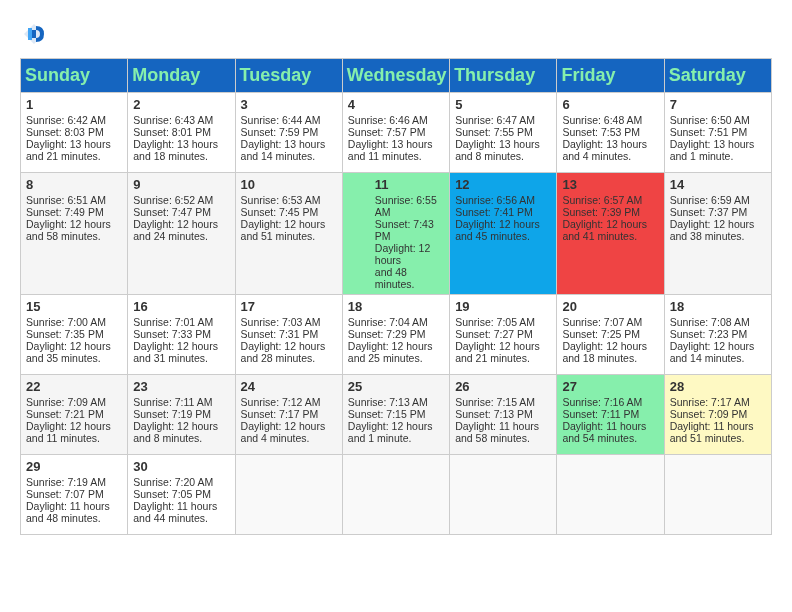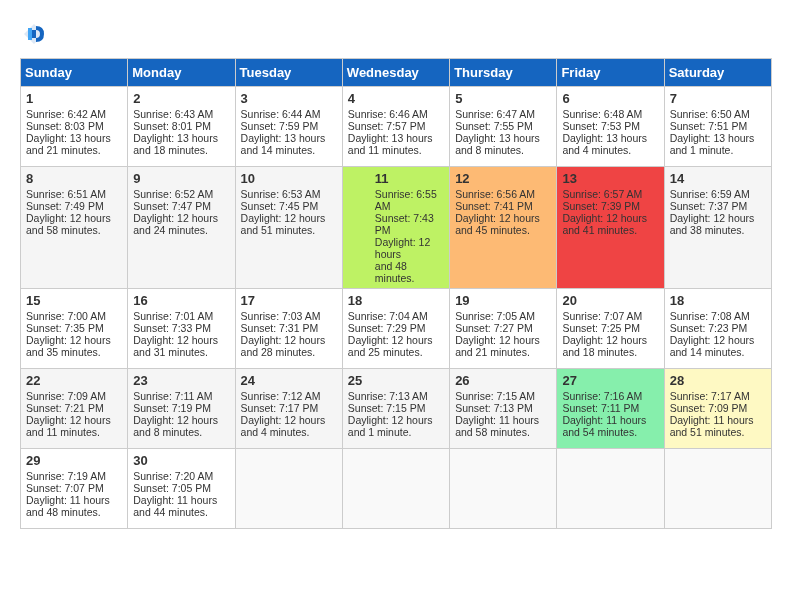--- a/index.html
+++ b/index.html
@@ -45,22 +45,22 @@
       color: #333;
       font-weight: normal;
     }
     .calendar {
       width: 100%;
       border-collapse: collapse;
       table-layout: fixed;
     }
     .calendar th {
       background: #1565C0;
-      color: #ffffff;
-      font-size: 13px;
+      color: #86efac;
+      font-size: 18px;
       font-weight: bold;
       padding: 6px 4px;
       text-align: left;
       border: 1px solid #ccc;
     }
     .calendar td {
       border: 1px solid #ccc;
       vertical-align: top;
       padding: 4px 5px;
       font-size: 10.5px;
@@ -182,28 +182,28 @@
           <div>Daylight: 12 hours</div>
           <div>and 24 minutes.</div>
         </td>
         <td style="background: rgb(245, 245, 245);">
           <span class="day-num">10</span>
           <div>Sunrise: 6:53 AM</div>
           <div>Sunset: 7:45 PM</div>
           <div>Daylight: 12 hours</div>
           <div>and 51 minutes.</div>
         </td>
-        <td style="background: #bef264; padding-left: 32px;">
+        <td style="background: #86efac; padding-left: 32px;">
           <span class="day-num">11</span>
           <div>Sunrise: 6:55 AM</div>
           <div>Sunset: 7:43 PM</div>
           <div>Daylight: 12 hours</div>
           <div>and 48 minutes.</div>
         </td>
-        <td style="background: #fdba74;">
+        <td style="background: #0ea5e9;">
           <span class="day-num">12</span>
           <div>Sunrise: 6:56 AM</div>
           <div>Sunset: 7:41 PM</div>
           <div>Daylight: 12 hours</div>
           <div>and 45 minutes.</div>
         </td>
         <td style="background: #ef4444;">
           <span class="day-num">13</span>
           <div>Sunrise: 6:57 AM</div>
           <div>Sunset: 7:39 PM</div>

